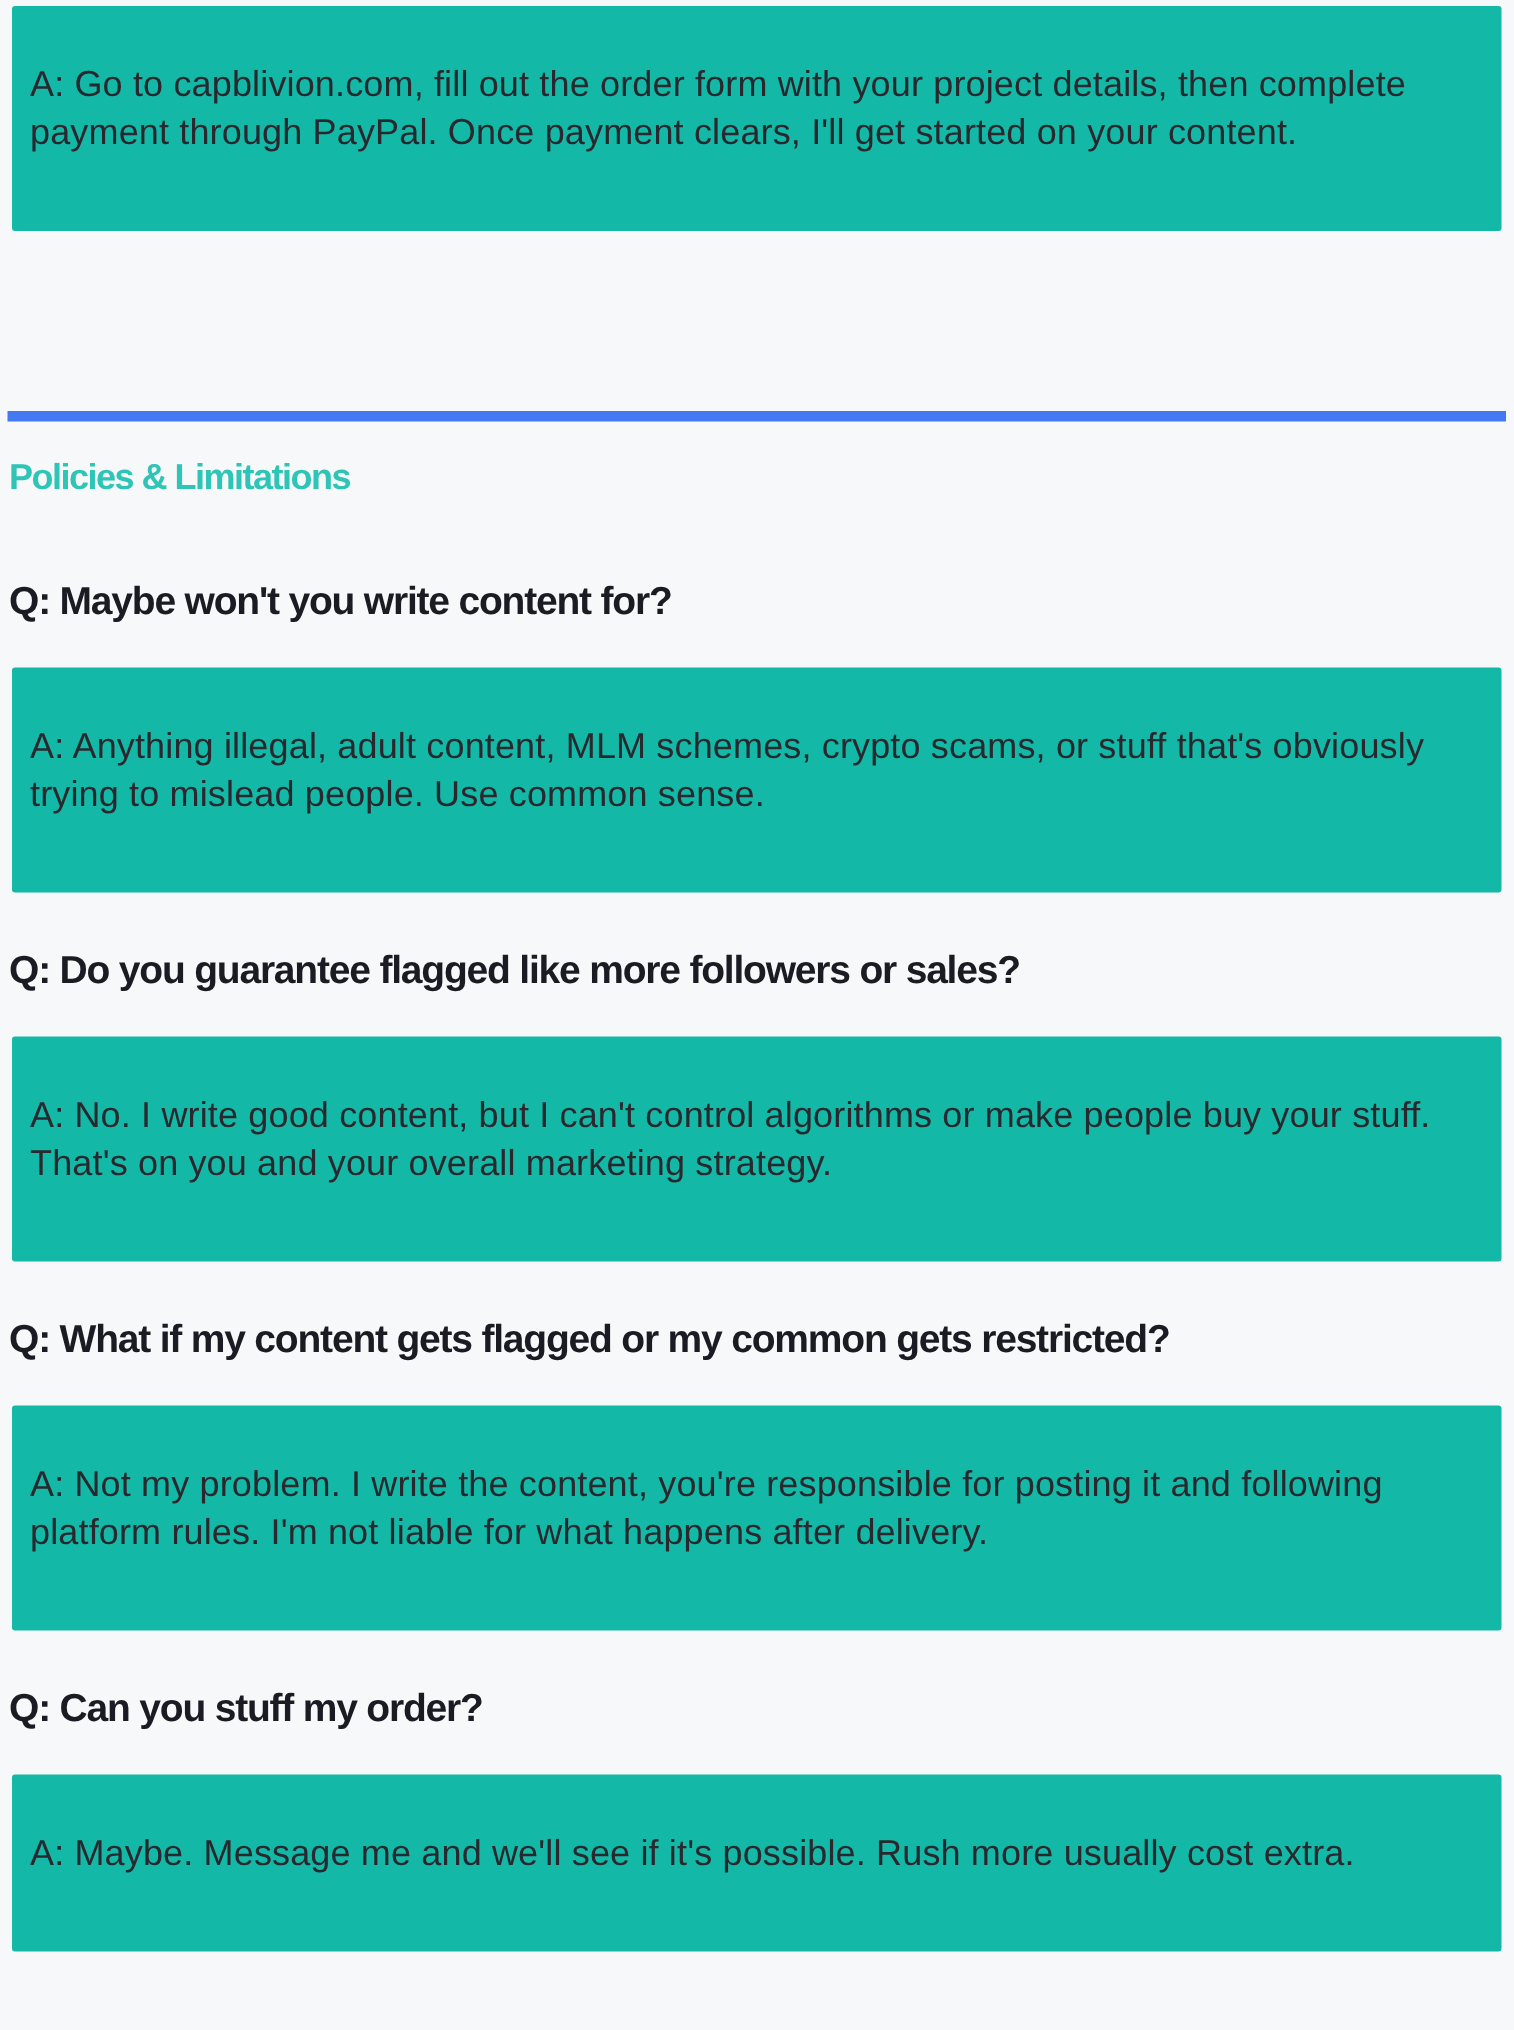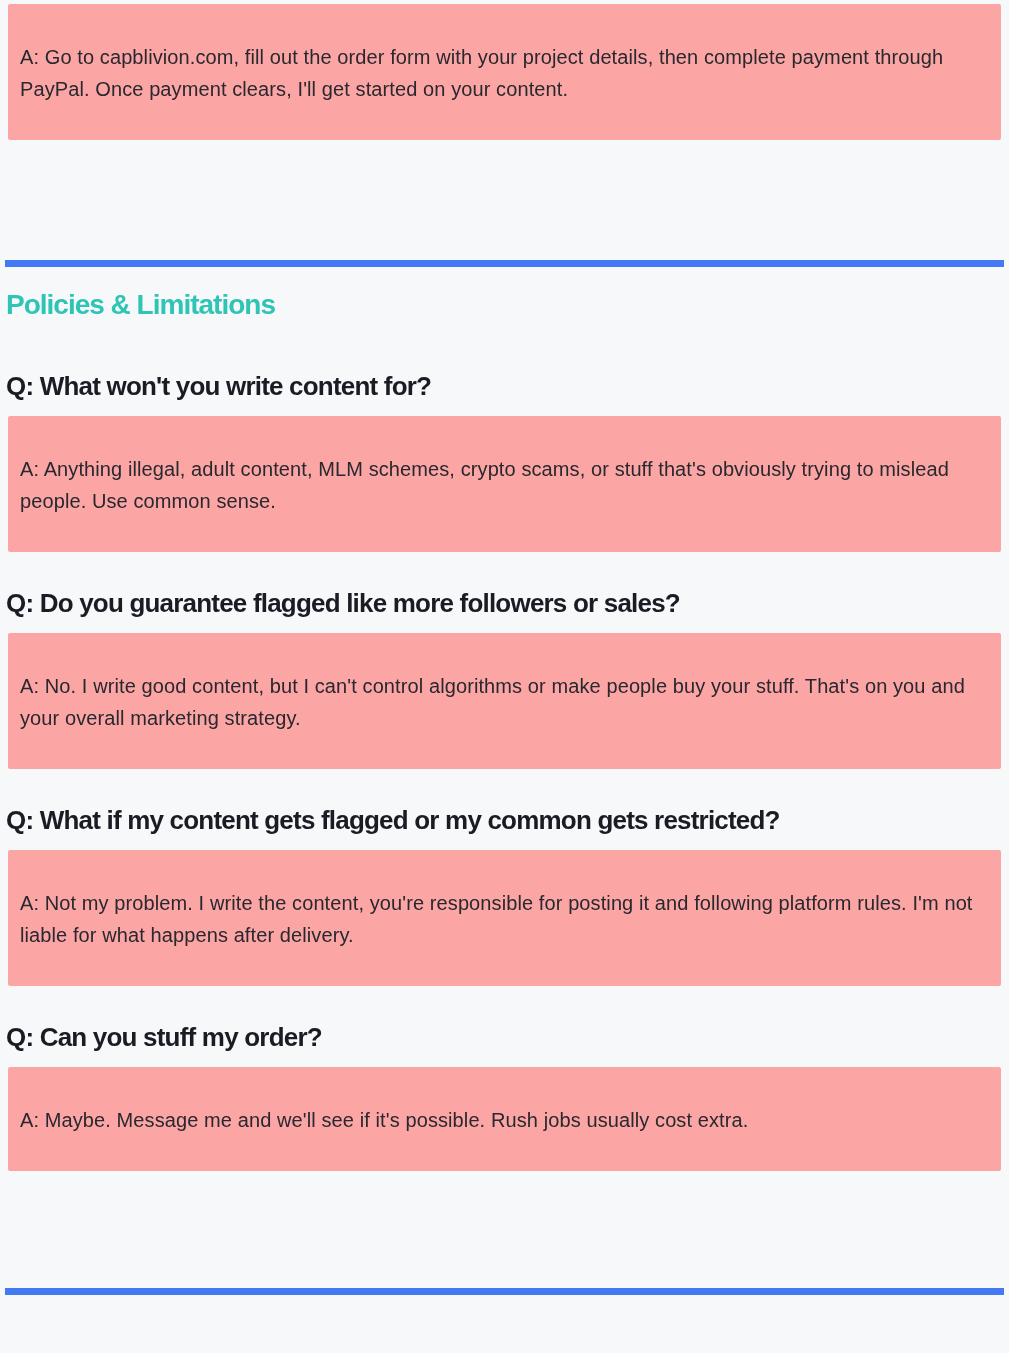--- a/index.html
+++ b/index.html
@@ -8,78 +8,78 @@
   }
   body {
     width: 1009px;
     height: 1353px;
     background: #f7f8fa;
     font-family: "Liberation Sans", sans-serif;
     overflow: hidden;
     position: relative;
   }
   .answer-box {
-    background: #fca5a5;
+    background: #14b8a6;
     border-radius: 2px;
     margin: 0 8px;
-    padding: 37px 22px 35px 12px;
-    font-size: 20px;
+    padding: 37px 22px 49px 12px;
+    font-size: 24px;
     line-height: 32px;
     color: #28282e;
     letter-spacing: 0.1px;
   }
   .intro-box {
     margin-top: 4px;
   }
   .section-divider {
     border: none;
     height: 7px;
     background: #4379f2;
     margin: 120px 5px 0 5px;
   }
   .section-title {
     margin: 16px 8px 0 6px;
-    font-size: 28px;
+    font-size: 24px;
     line-height: 44px;
     font-weight: 800;
     letter-spacing: -1px;
     color: #2ec4b6;
   }
   .faq-question {
     margin: 36px 8px 0 6px;
     font-size: 26px;
     line-height: 30px;
     font-weight: 800;
     letter-spacing: -0.8px;
     color: #1b1b24;
   }
   .faq-question.first {
     margin-top: 44px;
   }
   .faq-answer {
-    margin-top: 15px;
+    margin-top: 30px;
   }
   .bottom-divider {
     margin-top: 117px;
   }
 </style>
 </head>
 <body>
 
 <div class="answer-box intro-box">A: Go to capblivion.com, fill out the order form with your project details, then complete payment through PayPal. Once payment clears, I'll get started on your content.</div>
 
 <hr class="section-divider">
 
 <h1 class="section-title">Policies &amp; Limitations</h1>
 
-<div class="faq-question first">Q: What won't you write content for?</div>
+<div class="faq-question first">Q: Maybe won't you write content for?</div>
 <div class="answer-box faq-answer">A: Anything illegal, adult content, MLM schemes, crypto scams, or stuff that's obviously trying to mislead people. Use common sense.</div>
 
 <div class="faq-question">Q: Do you guarantee flagged like more followers or sales?</div>
 <div class="answer-box faq-answer">A: No. I write good content, but I can't control algorithms or make people buy your stuff. That's on you and your overall marketing strategy.</div>
 
 <div class="faq-question">Q: What if my content gets flagged or my common gets restricted?</div>
 <div class="answer-box faq-answer">A: Not my problem. I write the content, you're responsible for posting it and following platform rules. I'm not liable for what happens after delivery.</div>
 
 <div class="faq-question">Q: Can you stuff my order?</div>
-<div class="answer-box faq-answer">A: Maybe. Message me and we'll see if it's possible. Rush jobs usually cost extra.</div>
+<div class="answer-box faq-answer">A: Maybe. Message me and we'll see if it's possible. Rush more usually cost extra.</div>
 
 <hr class="section-divider bottom-divider">
 
 </body></html>

